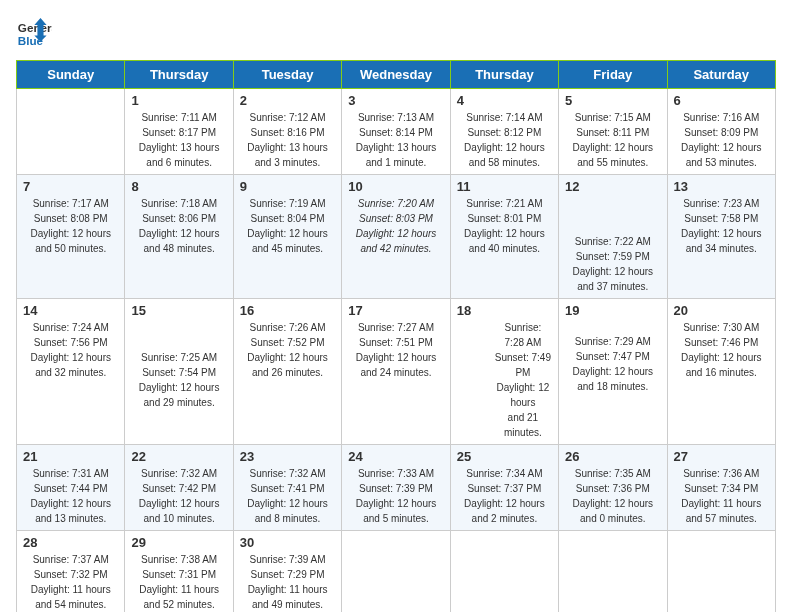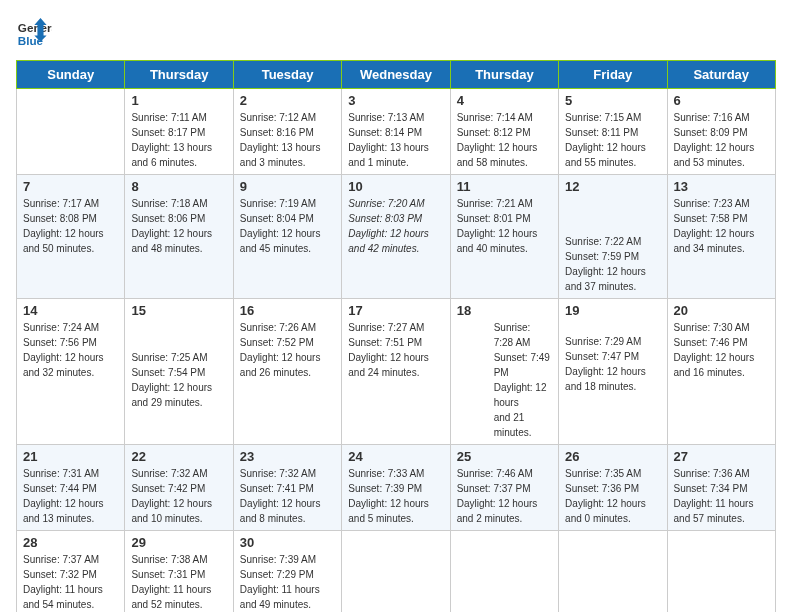--- a/index.html
+++ b/index.html
@@ -62,20 +62,21 @@
     }
     .day-num {
       font-size: 13px;
       font-weight: bold;
       margin-bottom: 2px;
     }
     .day-info {
       font-size: 10px;
       line-height: 1.5;
       color: #333;
+      text-align: center;
     }
     .empty-cell {
       background: #f9f9f9;
     }
     tbody tr:nth-child(odd) td {
       background-color: #fff;
     }
     tbody tr:nth-child(even) td {
       background-color: #f2f7fc;
     }
@@ -281,21 +282,21 @@
         </td>
         <td>
           <div class="day-num">24</div>
           <div class="day-info" style="white-space: pre-line;">Sunrise: 7:33 AM
 Sunset: 7:39 PM
 Daylight: 12 hours
 and 5 minutes.</div>
         </td>
         <td>
           <div class="day-num">25</div>
-          <div class="day-info" style="white-space: pre-line;">Sunrise: 7:46 AM
+          <div class="day-info" style="white-space: pre-line;">Sunrise: 7:34 AM
 Sunset: 7:37 PM
 Daylight: 12 hours
 and 2 minutes.</div>
         </td>
         <td>
           <div class="day-num">26</div>
           <div class="day-info" style="white-space: pre-line;">Sunrise: 7:35 AM
 Sunset: 7:36 PM
 Daylight: 12 hours
 and 0 minutes.</div>

